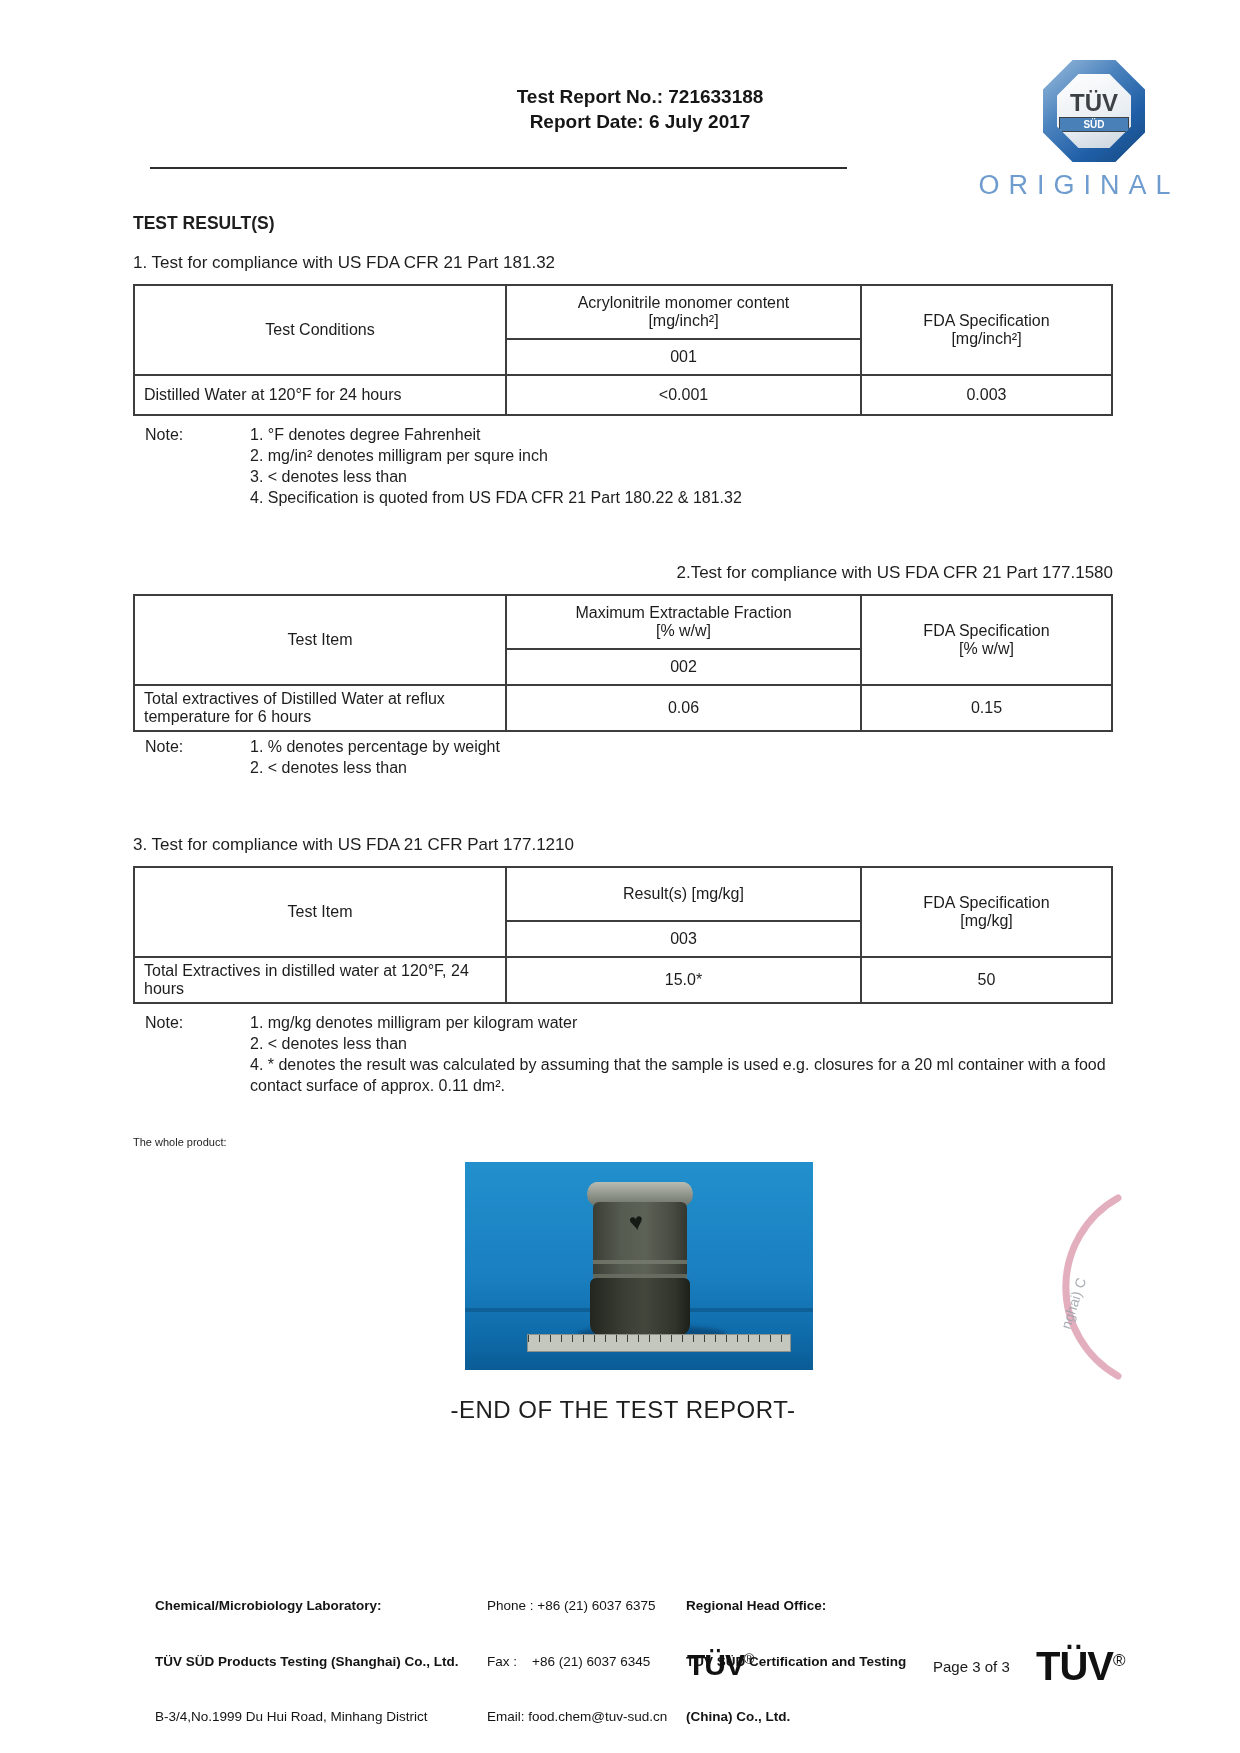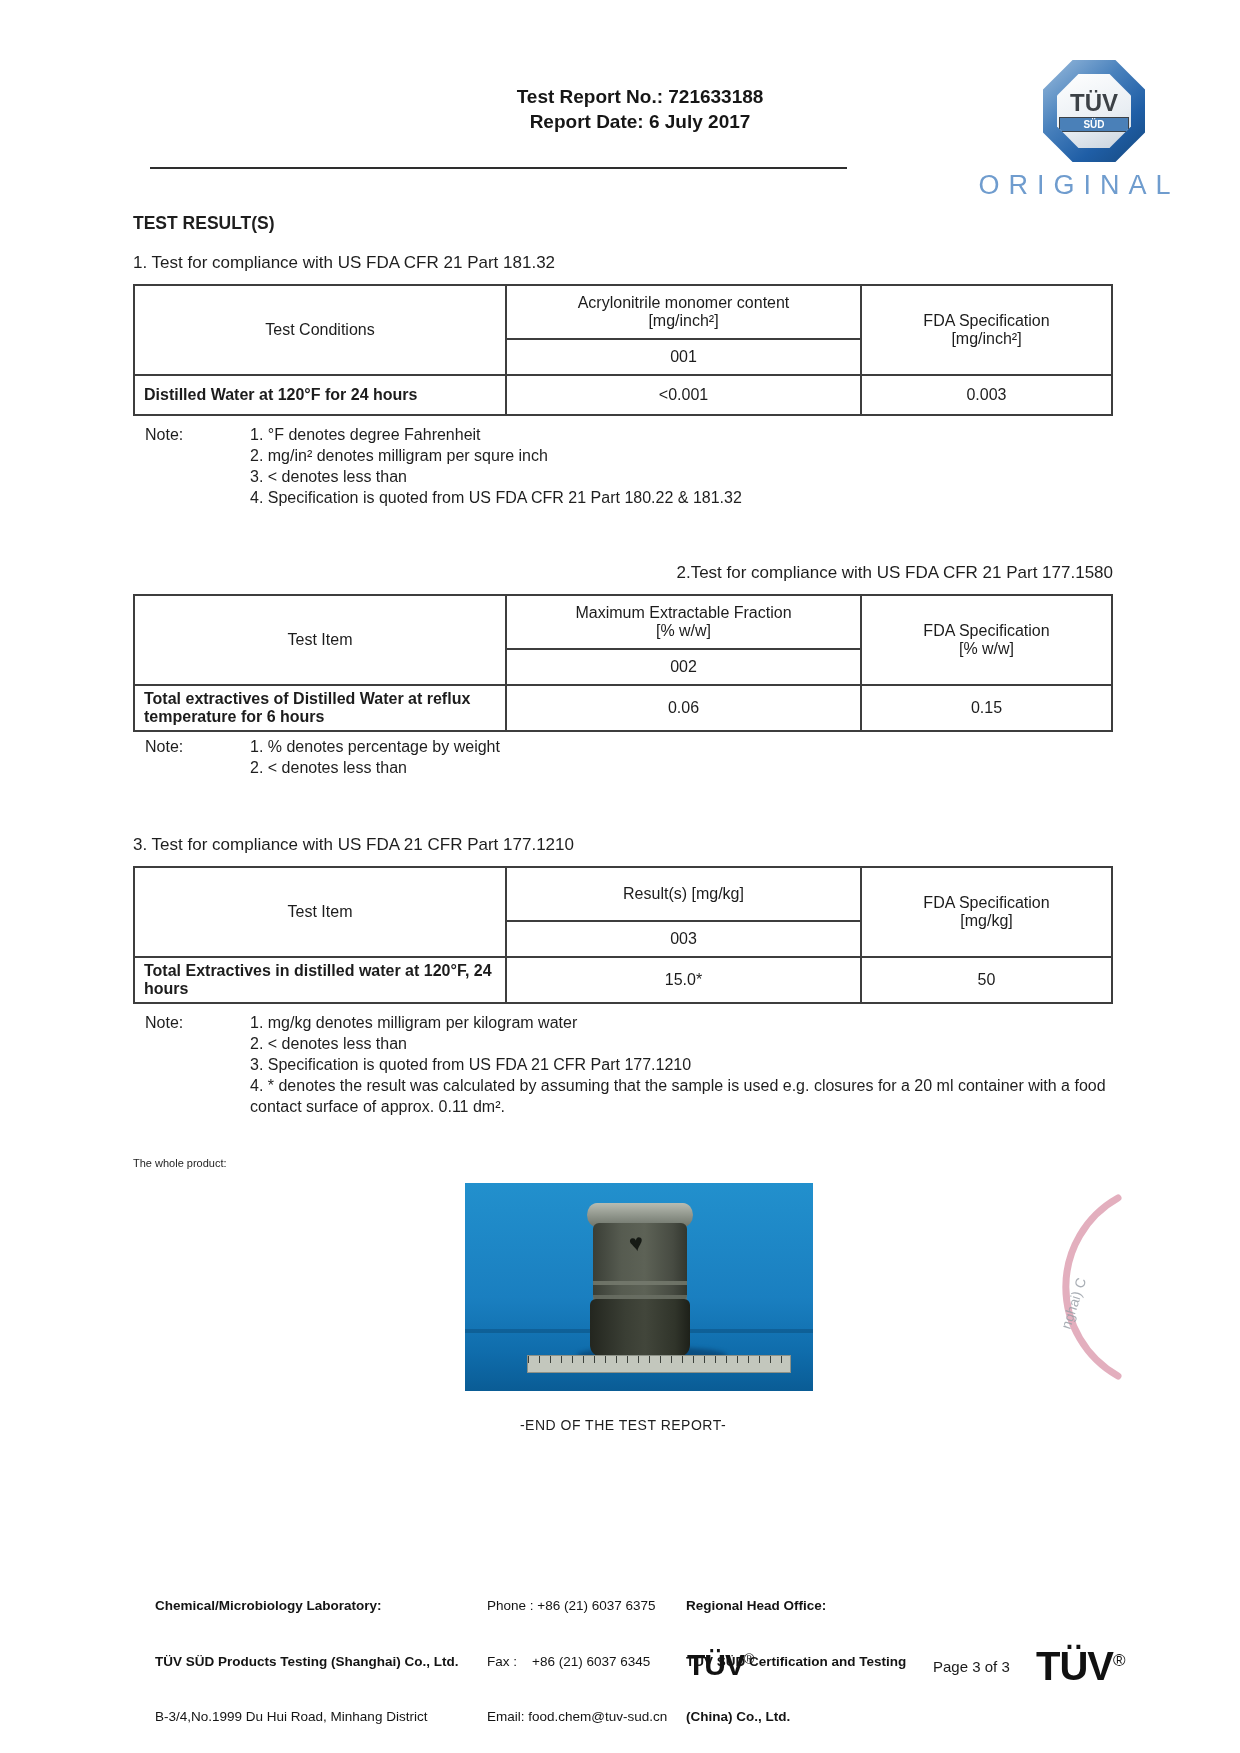--- a/index.html
+++ b/index.html
@@ -27,21 +27,21 @@
     font-size:27px;letter-spacing:9px;color:#6f9cce;font-weight:normal;}
   
   .content{position:absolute;left:133px;top:212px;width:980px;font-size:16px;}
   .doc-title{font-weight:bold;font-size:17.5px;line-height:22px;}
   .sec-heading{margin-top:18px;font-size:17px;line-height:22px;}
   .sec-heading.gap2{margin-top:54px;text-align:right;}
   .sec-heading.gap3{margin-top:56px;}
   table.results{border-collapse:collapse;width:980px;margin-top:10px;table-layout:fixed;}
   table.results td{border:2px solid #3d3d3d;font-size:16px;color:#1c1c1c;
     text-align:center;vertical-align:middle;padding:2px 6px;white-space:pre-line;}
-  table.results td.item{text-align:left;padding-left:9px;padding-right:9px;font-weight:bold;}
+  table.results td.item{text-align:left;padding-left:9px;padding-right:9px;}
   tr.hrow td{height:48px;}
   tr.srow td{height:30px;}
   tr.drow td{height:34px;}
   tr.drow2 td{height:40px;}
   .notes{display:flex;margin-top:8px;}
   .notes.tight{margin-top:4px;}
   .note-label{width:105px;flex:none;font-size:16px;line-height:21px;margin-left:12px;}
   .note-items{flex:1;font-size:16px;line-height:21px;}
   .note-items div{min-height:21px;}
   
@@ -59,21 +59,21 @@
   .cl-band1{position:absolute;left:0;top:58px;width:94px;height:4px;background:#787d70;opacity:.8;}
   .cl-band2{position:absolute;left:0;top:72px;width:94px;height:5px;background:#6c7165;opacity:.8;}
   .heart-hole{position:absolute;left:36px;top:8px;font-size:24px;line-height:24px;color:#161a15;
     transform:rotate(-8deg);}
   .cl-lower{position:absolute;left:-3px;top:96px;width:100px;height:58px;border-radius:6px 6px 12px 12px;
     background:linear-gradient(90deg,#23261f 0%,#3a3e34 35%,#42463b 55%,#30342a 85%,#1d2019 100%);}
   .ruler{position:absolute;left:62px;top:172px;width:262px;height:16px;background:#c3c7bd;
     border:1px solid #8d9187;
     background-image:repeating-linear-gradient(90deg,rgba(35,40,35,.85) 0 1px,transparent 1px 11px);
     background-size:100% 7px;background-repeat:no-repeat;}
-  .end-line{margin-top:26px;text-align:center;font-size:14px;letter-spacing:.5px;}
+  .end-line{margin-top:26px;text-align:center;font-size:24px;letter-spacing:.5px;}
   
   .stamp{position:absolute;left:1008px;top:1180px;width:232px;height:300px;pointer-events:none;}
   
   .footer-col{position:absolute;font-size:13.5px;line-height:18.5px;color:#141414;white-space:pre-wrap;}
   .footer-col .b{font-weight:bold;}
   .f-left{left:155px;top:1560px;width:310px;}
   .f-mid{left:487px;top:1560px;width:190px;}
   .f-right{left:686px;top:1560px;width:260px;}
   .tuv-word{font-weight:bold;color:#111;letter-spacing:-1px;}
   .tuv-word sup{font-weight:normal;letter-spacing:0;}
@@ -197,21 +197,20 @@
         <td>15.0*</td>
         <td>50</td>
       </tr>
     </tbody>
       </table>
     <div class="notes">
       <div class="note-label">Note:</div>
       <div class="note-items">
         <div>1. mg/kg denotes milligram per kilogram  water</div>
         <div>2. &lt; denotes less than</div>
-        <div>3. Specification is quoted from US FDA 21 CFR Part 177.1210</div>
         <div>4. * denotes the result was calculated by assuming that the sample is used e.g. closures for a 20 ml container with a food contact surface of approx. 0.11 dm².</div>
       </div>
     </div>
 
     <div class="product-label">The whole product:</div>
     <div class="photo">
       <div class="tbl-shadow"></div>
       <div class="obj-shadow"></div>
       <div class="closure">
         <div class="cl-cap"></div>

